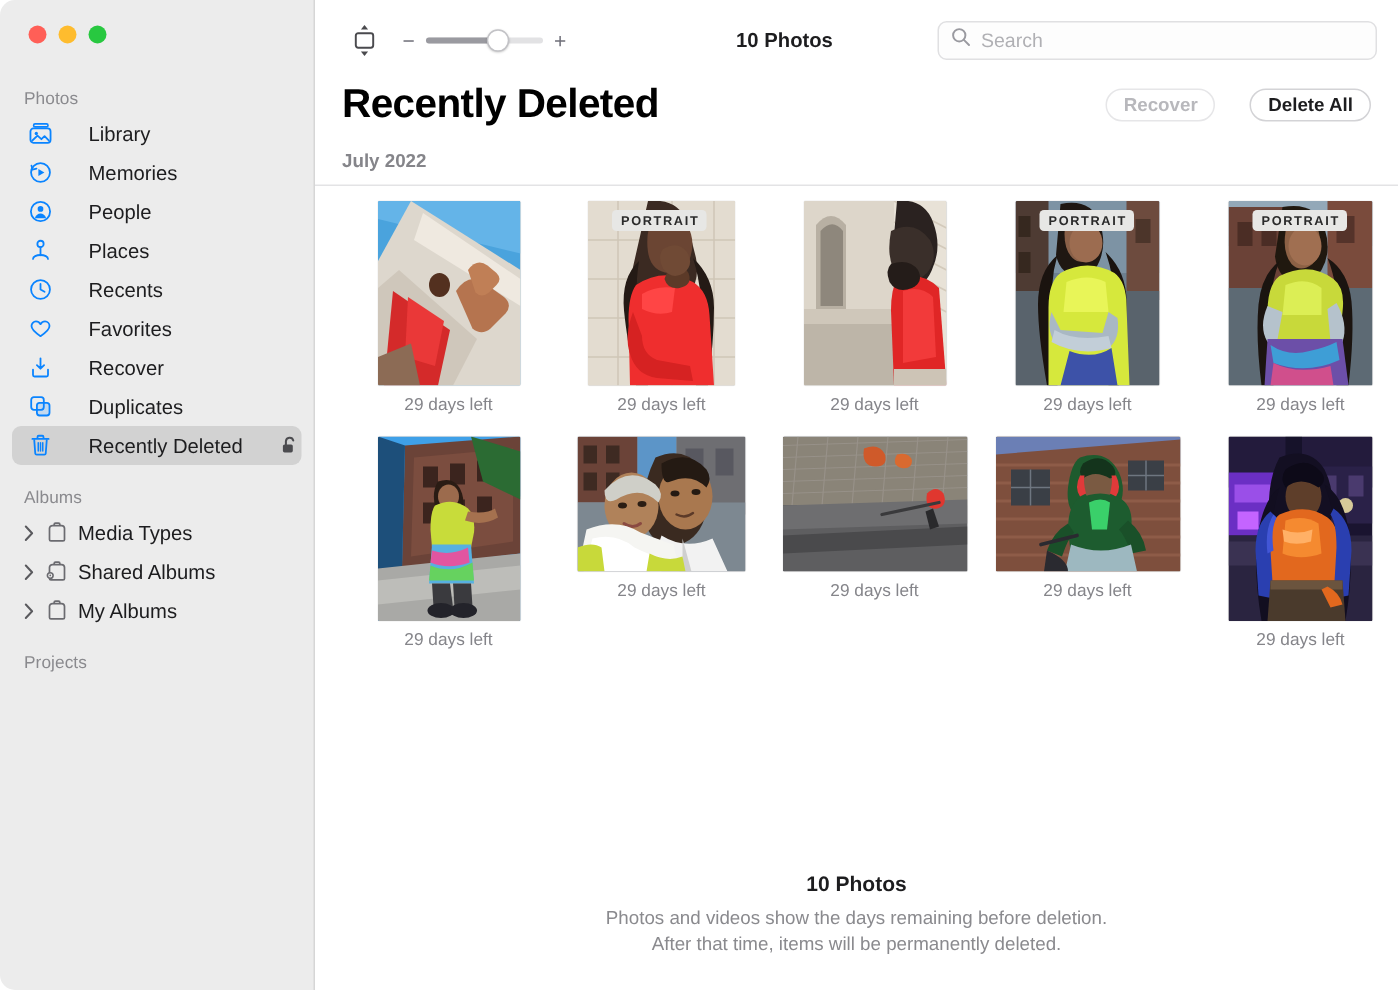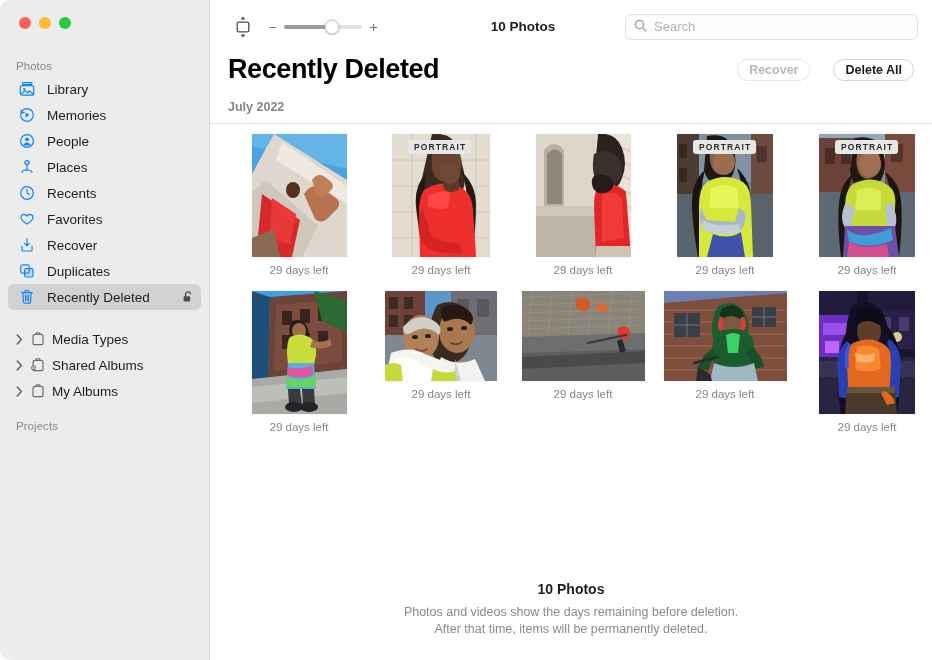--- a/index.html
+++ b/index.html
@@ -53,21 +53,21 @@
 
   .srow {
     display: flex;
     align-items: center;
     height: 26px;
     margin: 0 8px;
     padding: 0 6px 0 10px;
     border-radius: 6px;
     font-size: 13.5px;
     color: #1d1d1f;
-    gap: 12px;
+    gap: 24px;
     position: relative;
   }
   .srow.selected { background: #d2d2d2; }
   .srow .ico { width: 17px; height: 17px; display: flex; align-items: center; justify-content: center; flex: 0 0 17px; }
   .srow .ico svg { display: block; }
   .srow .lbl { white-space: nowrap; }
   .srow .trail { margin-left: auto; display: flex; align-items: center; }
   .disclosure {
     width: 10px; flex: 0 0 10px;
     display: flex; align-items: center; justify-content: center;
@@ -376,20 +376,21 @@
         <span class="trail">
           <svg width="14" height="14" viewBox="0 0 14 14">
               <path d="M4.6 6.4 V4.2 a2.5 2.5 0 0 1 4.9-0.5" fill="none" stroke="#4b4b4f" stroke-width="1.35" stroke-linecap="round"></path>
               <rect x="2.6" y="6.3" width="6.6" height="5.3" rx="1.1" fill="#4b4b4f"></rect>
             </svg>
         </span>
       </div>
     </div>
 
     <div class="section-albums">
+      <div class="group-title">Albums</div>
 
       <div class="srow withdisc">
         <span class="disclosure">
           <svg width="7" height="11" viewBox="0 0 7 11">
               <path d="M1.2 1 L5.4 5.5 L1.2 10" fill="none" stroke="#5a5a5e" stroke-width="1.35" stroke-linecap="round" stroke-linejoin="round"></path>
             </svg>
         </span>
         <span class="ico">
           <svg width="16" height="16" viewBox="0 0 16 16">
               <path d="M3 5.4 a2 2 0 0 1 2-2 h6 a2 2 0 0 1 2 2 v7.2 a1 1 0 0 1-1 1 H4 a1 1 0 0 1-1-1 z" fill="none" stroke="#6b6b70" stroke-width="1.15"></path>

